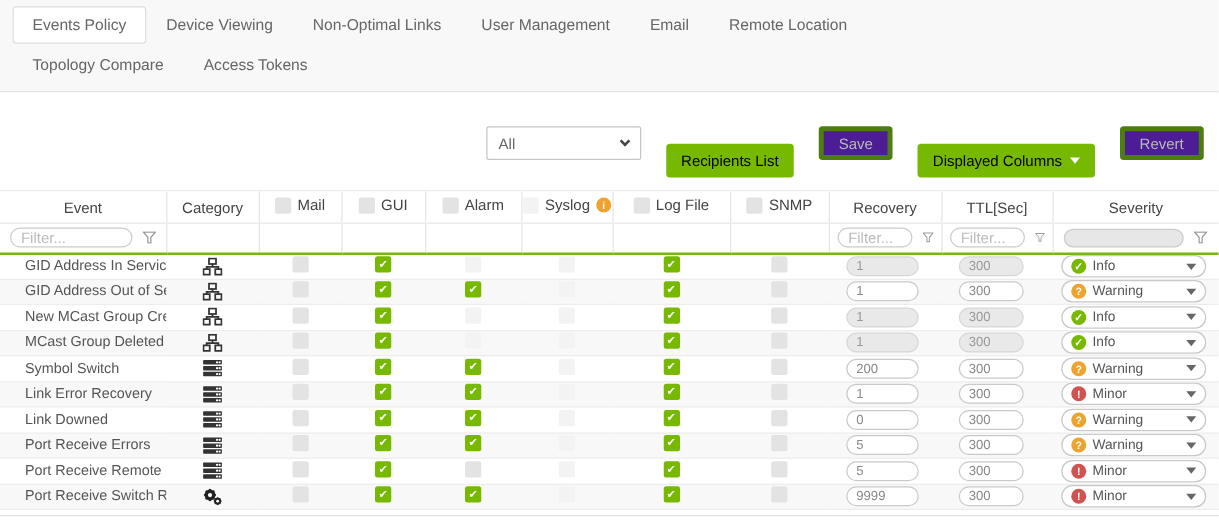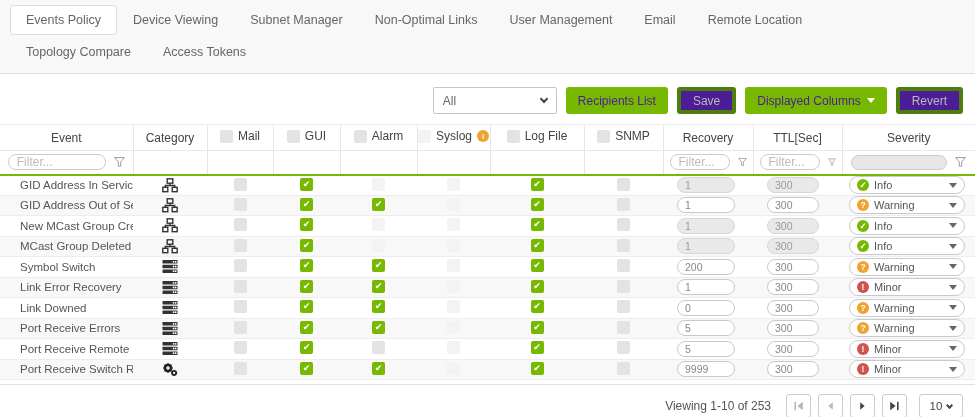--- a/index.html
+++ b/index.html
@@ -8,26 +8,26 @@
     font-family: "Liberation Sans", sans-serif;
     background: #fff; color: #555;
   }
   
   .tabstrip { background: #f8f8f8; border-bottom: 1px solid #ddd; padding: 5px 10px 6px; }
   .tabs-row { display: flex; align-items: center; }
   .tabs-row + .tabs-row { margin-top: 2px; }
   .tab { padding: 7px 15px; font-size: 12.5px; color: #666; cursor: pointer; white-space: nowrap; border: 1px solid transparent; }
   .tab.active { background: #fff; border: 1px solid #ddd; border-radius: 3px; }
   
-  .toolbar { display: flex; justify-content: flex-end; align-items: center; gap: 9px; padding: 13px 12px 10px; background: #fff; }
+  .toolbar { display: flex; justify-content: flex-end; align-items: center; gap: 20px; padding: 13px 12px 10px; background: #fff; }
   .selectbox { width: 124px; height: 27px; border: 1px solid #c6c6c6; border-radius: 2px; background: #fff;
     display: flex; align-items: center; justify-content: space-between; padding: 0 9px; font-size: 12px; color: #666; cursor: pointer; }
   .chev { width: 6px; height: 6px; border-right: 2px solid #444; border-bottom: 2px solid #444; transform: rotate(45deg); margin-top: -3px; }
   .btn { height: 27px; padding: 0 12px; border-radius: 3px; font-size: 12px; display: flex; align-items: center; gap: 6px; cursor: pointer; border: none; font-family: inherit; }
-  .btn.green { background: #76b900; color: #4c1d95; }
+  .btn.green { background: #76b900; color: #000000; margin-top: 28px; }
   .btn.ghost { background: #4c1d95; border: 4px solid #4d7c0f; color: #b9b9b9; }
   .caret-down-white { width: 0; height: 0; border-left: 4px solid transparent; border-right: 4px solid transparent; border-top: 5px solid #fff; }
   
   table { width: 975px; border-collapse: collapse; table-layout: fixed; }
   thead tr.hdr th { height: 26px; font-size: 12px; font-weight: normal; color: #444; border-top: 1px solid #ececec; border-bottom: 1px solid #e8e8e8; text-align: center; }
   thead th + th, thead tr.flt td + td { border-left: 1px solid #e6e6e6; }
   tr.flt td { height: 24px; border-bottom: 2px solid #76b900; vertical-align: middle; }
   .hdr-inner { display: inline-flex; align-items: center; gap: 5px; }
   .cb { width: 13px; height: 13px; border-radius: 2px; display: inline-block; position: relative; cursor: pointer; flex: 0 0 auto; }
   .cb.grey, .cb.un { background: #e3e3e3; }
@@ -119,21 +119,20 @@
   </defs>
 </svg>
 
 <div class="tabstrip">
   <div class="tabs-row" id="tabs-row-1">
   <div class="tab active"><span class="tab-label">Events Policy</span></div>
 
   <div class="tab"><span class="tab-label">Device Viewing</span></div>
 
 
-  <div class="tab"><span class="tab-label">Subnet Manager</span></div>
 
   <div class="tab"><span class="tab-label">Non-Optimal Links</span></div>
 
   <div class="tab"><span class="tab-label">User Management</span></div>
 
   <div class="tab"><span class="tab-label">Email</span></div>
 
   <div class="tab"><span class="tab-label">Remote Location</span></div>
 
   <div class="tab"></div>

